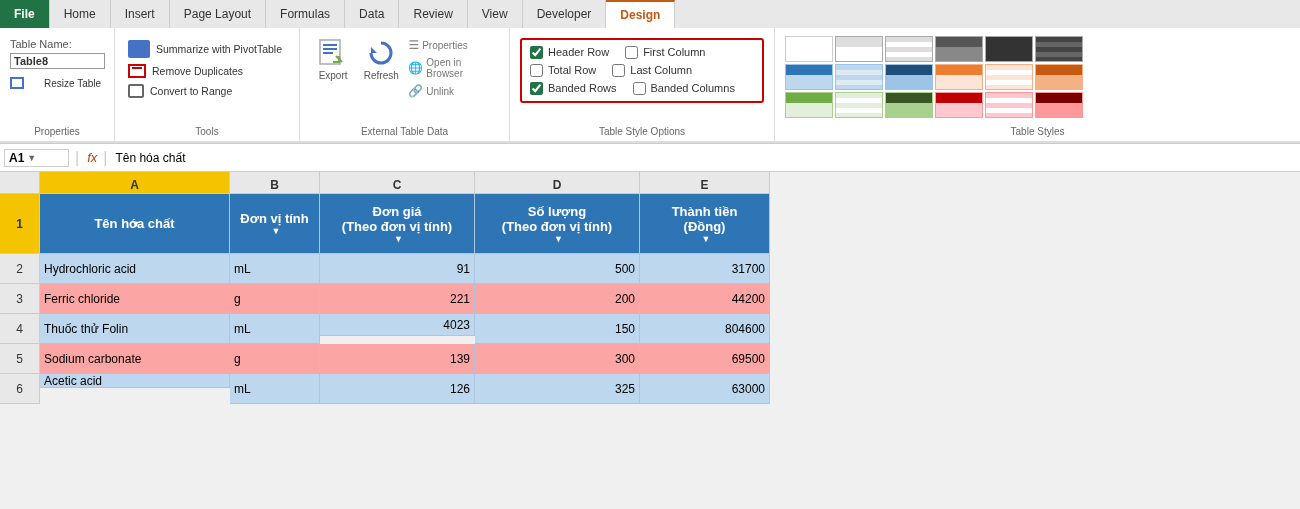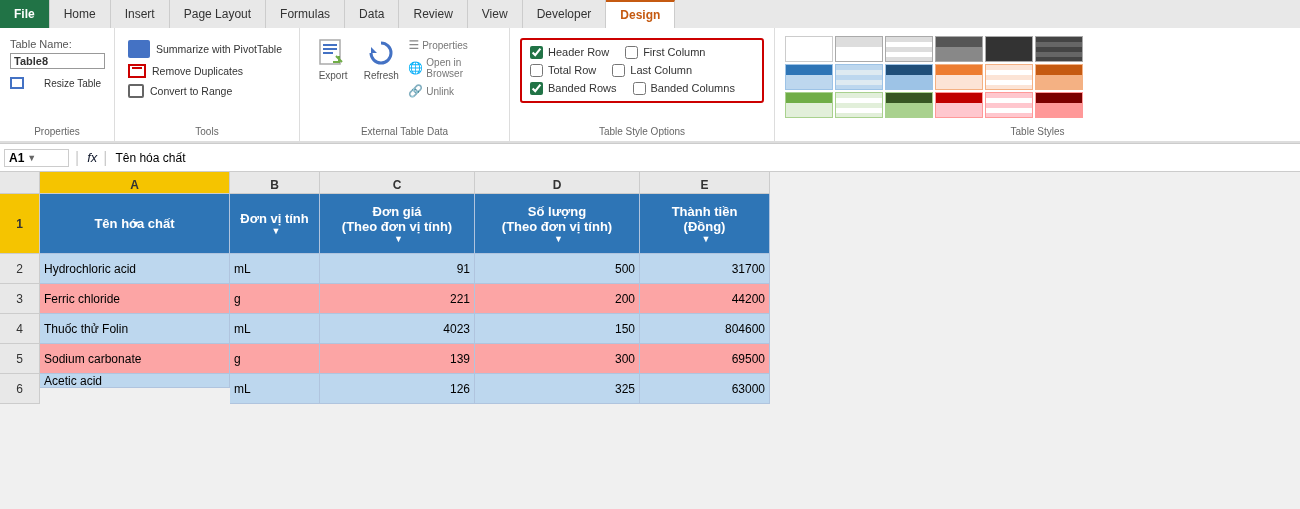--- a/index.html
+++ b/index.html
@@ -225,21 +225,21 @@
 
   </div>
 </div>
 
 <div class="formula-bar">
   <div style="display:flex;align-items:center;border:1px solid #ccc;padding:1px 4px;width:65px;">
     <span style="font-size:12px;font-weight:bold;">A1</span>
     <span style="font-size:9px;margin-left:3px;color:#666;">▼</span>
   </div>
   <span style="color:#ccc;font-size:16px;margin:0 2px;">|</span>
-  <span style="font-size:13px;color:#0f172a;font-style:italic;margin-left:2px;">fx</span>
+  <span style="font-size:13px;color:#c2410c;font-style:italic;margin-left:2px;">fx</span>
   <span style="color:#ccc;font-size:16px;margin:0 2px;">|</span>
   <input type="text" value="Tên hóa chất" style="flex: 1 1 0%; border: none; outline: none; font-size: 12px; padding: 2px;">
 </div>
 
 <div class="spreadsheet">
 
   <div style="display:flex;">
     <div style="width:40px;min-width:40px;height:22px;background:#e8e8e8;border-right:1px solid #ccc;border-bottom:1px solid #ccc;"></div>
     <div class="col-header col-a" style="height:22px;line-height:22px;font-size:12px;font-weight:bold;background:#f5c400;">A</div>
     <div class="col-header col-b" style="height:22px;line-height:22px;font-size:12px;">B</div>
@@ -296,21 +296,21 @@
         <div class="grid-cell odd-row col-a" style="height:30px;">Ferric chloride</div>
         <div class="grid-cell odd-row col-b" style="height:30px;">g</div>
         <div class="grid-cell odd-row col-c number" style="height:30px;">221</div>
         <div class="grid-cell odd-row col-d number" style="height:30px;">200</div>
         <div class="grid-cell odd-row col-e number" style="height:30px;">44200</div>
       </div>
 
       <div class="grid-row">
         <div class="grid-cell even-row col-a" style="height:30px;">Thuốc thử Folin</div>
         <div class="grid-cell even-row col-b" style="height:30px;">mL</div>
-        <div class="grid-cell even-row col-c number" style="height:30px;">4023</div>
+        <div class="grid-cell even-row col-c number" style="height:22px;">4023</div>
         <div class="grid-cell even-row col-d number" style="height:30px;">150</div>
         <div class="grid-cell even-row col-e number" style="height:30px;">804600</div>
       </div>
 
       <div class="grid-row">
         <div class="grid-cell odd-row col-a" style="height:30px;">Sodium carbonate</div>
         <div class="grid-cell odd-row col-b" style="height:30px;">g</div>
         <div class="grid-cell odd-row col-c number" style="height:30px;">139</div>
         <div class="grid-cell odd-row col-d number" style="height:30px;">300</div>
         <div class="grid-cell odd-row col-e number" style="height:30px;">69500</div>

